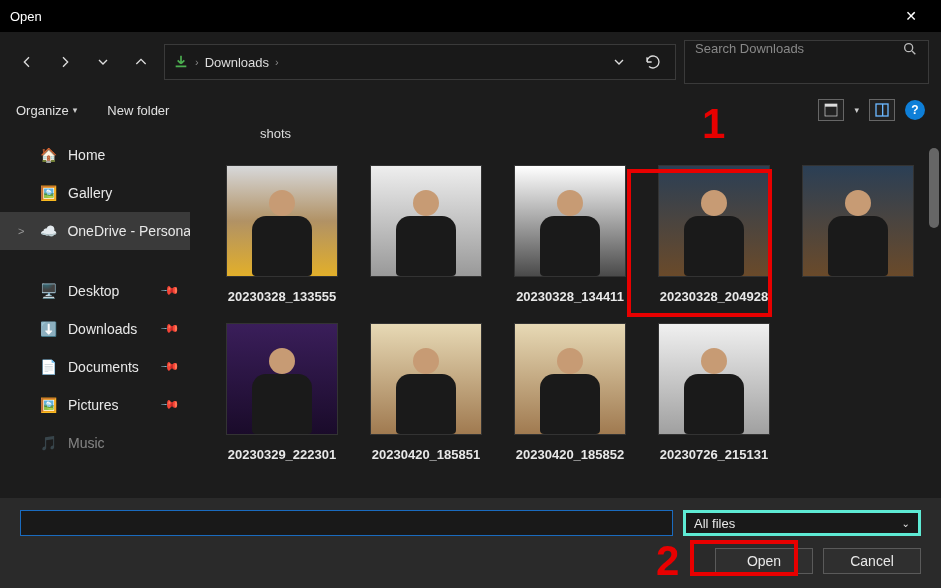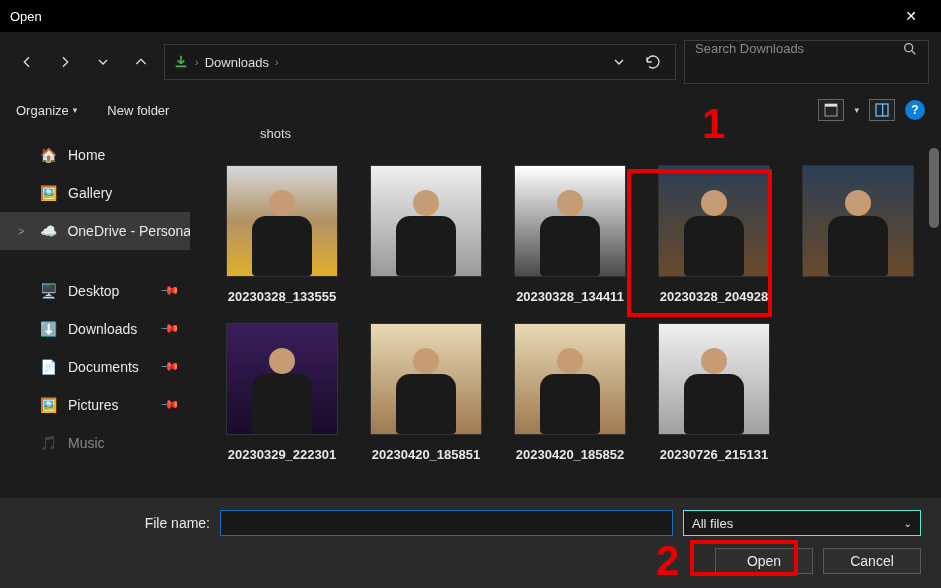--- a/index.html
+++ b/index.html
@@ -192,21 +192,21 @@
     gap:12px;
   }
   .footer-row { display:flex; align-items:center; gap:10px; }
   .footer-row.right { justify-content:flex-end; }
   .fn-label { width:190px; text-align:right; color:#e8e8e8; font-size:14px; }
   .fn-input {
     flex:1; height:26px; background:#191919; border:1px solid #1a6bbf;
     color:#fff; padding:0 6px; font-size:13px;
   }
   .filter-select {
-    width:238px; height:26px; background:#191919; border:1px solid #5eead4;
+    width:238px; height:26px; background:#191919; border:3px solid #5eead4;
     color:#e8e8e8; padding:0 8px; display:flex; align-items:center; justify-content:space-between;
   }
   .btn {
     width:98px; height:26px;
     background:#2f2f2f; border:1px solid #5a5a5a;
     color:#e8e8e8; display:flex; align-items:center; justify-content:center;
     font-size:14px;
   }
   .btn.primary {
   }
@@ -413,21 +413,20 @@
       </div>
     </div>
     <div class="scrollbar">
       <div class="thumb"></div>
     </div>
   </div>
 </div>
 
 <div class="footer">
   <div class="footer-row">
-    <div class="fn-label">File name:</div>
     <input class="fn-input" value="" style="">
     <div class="filter-select">
       <span>All files</span>
       <span style="font-size:10px;">⌄</span>
     </div>
   </div>
   <div class="footer-row right">
     <div class="btn primary">
       <span>Open</span>
     </div>

